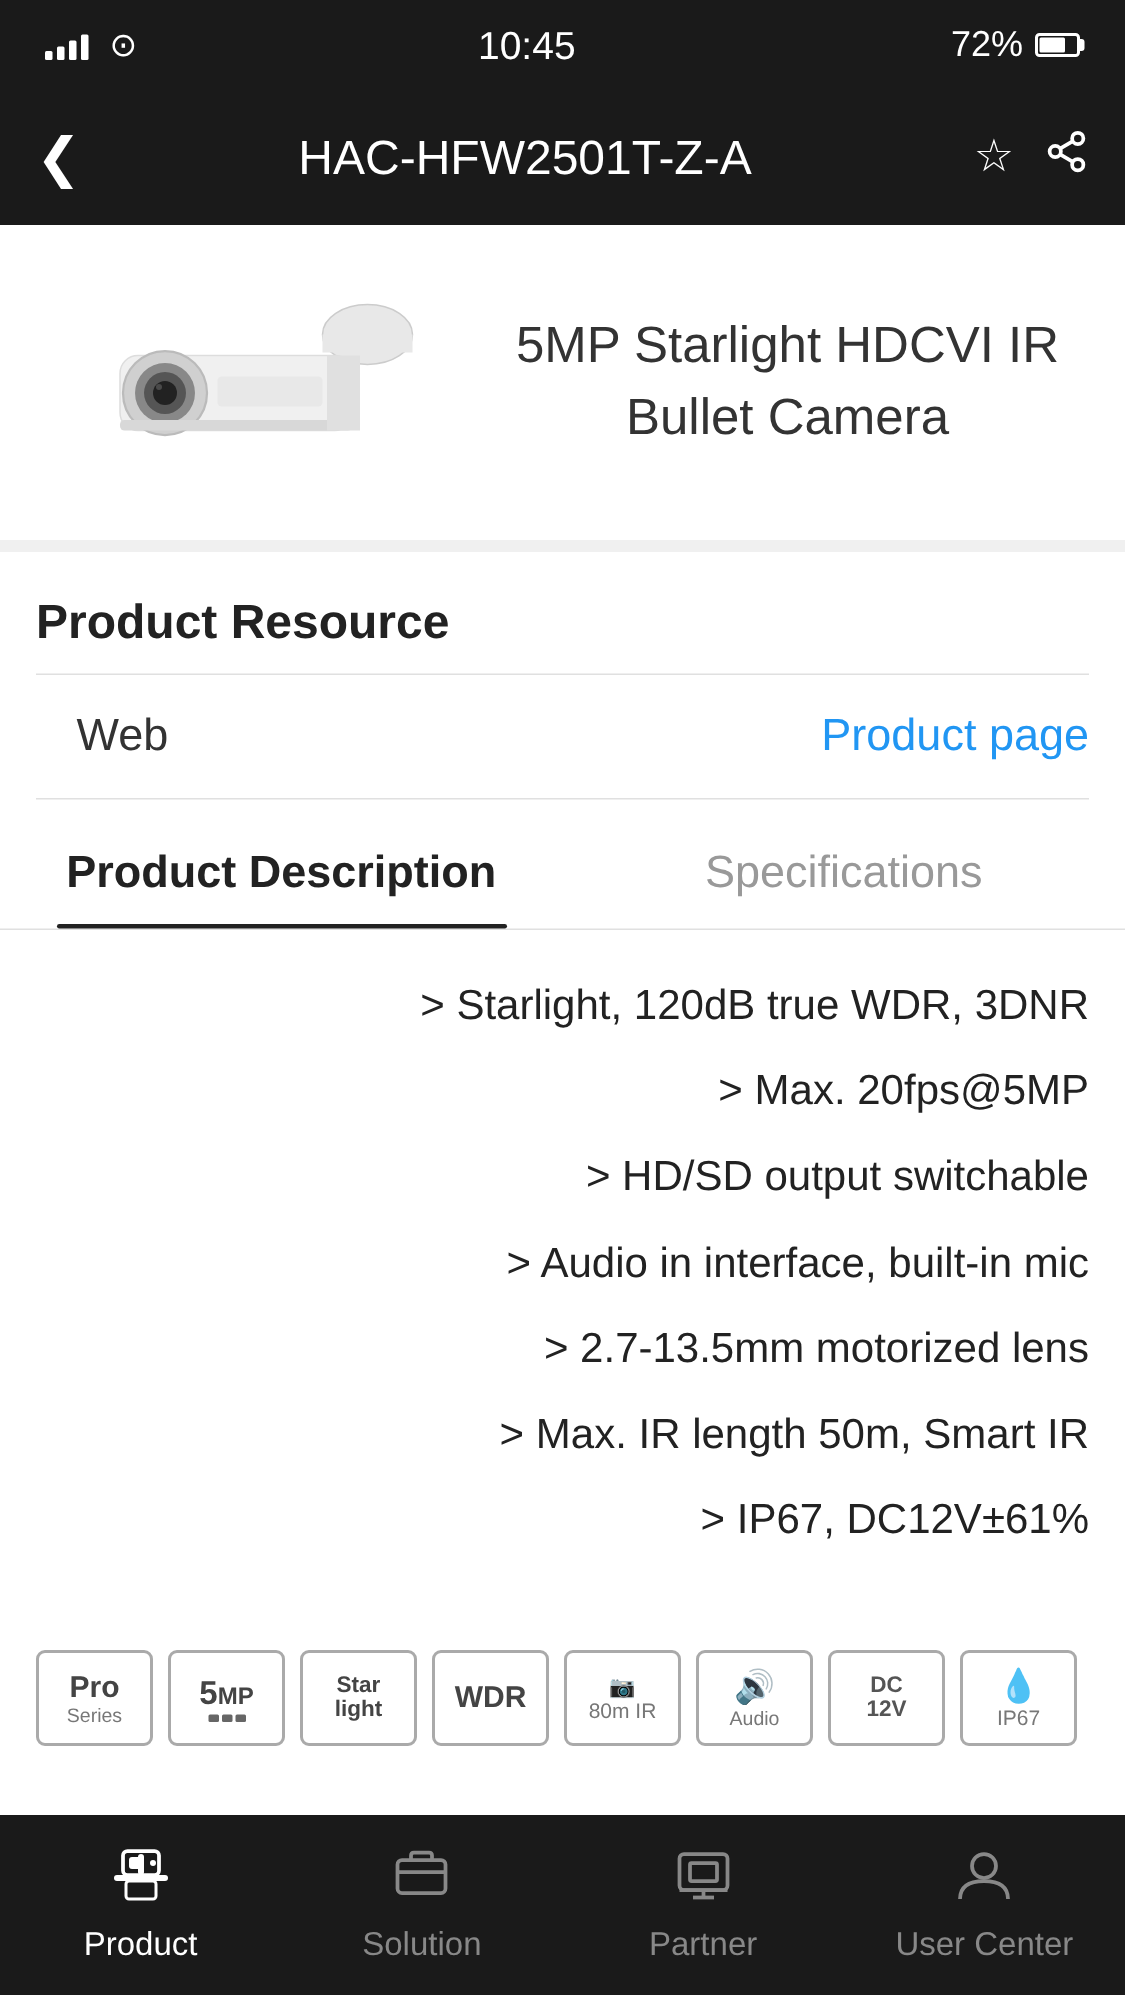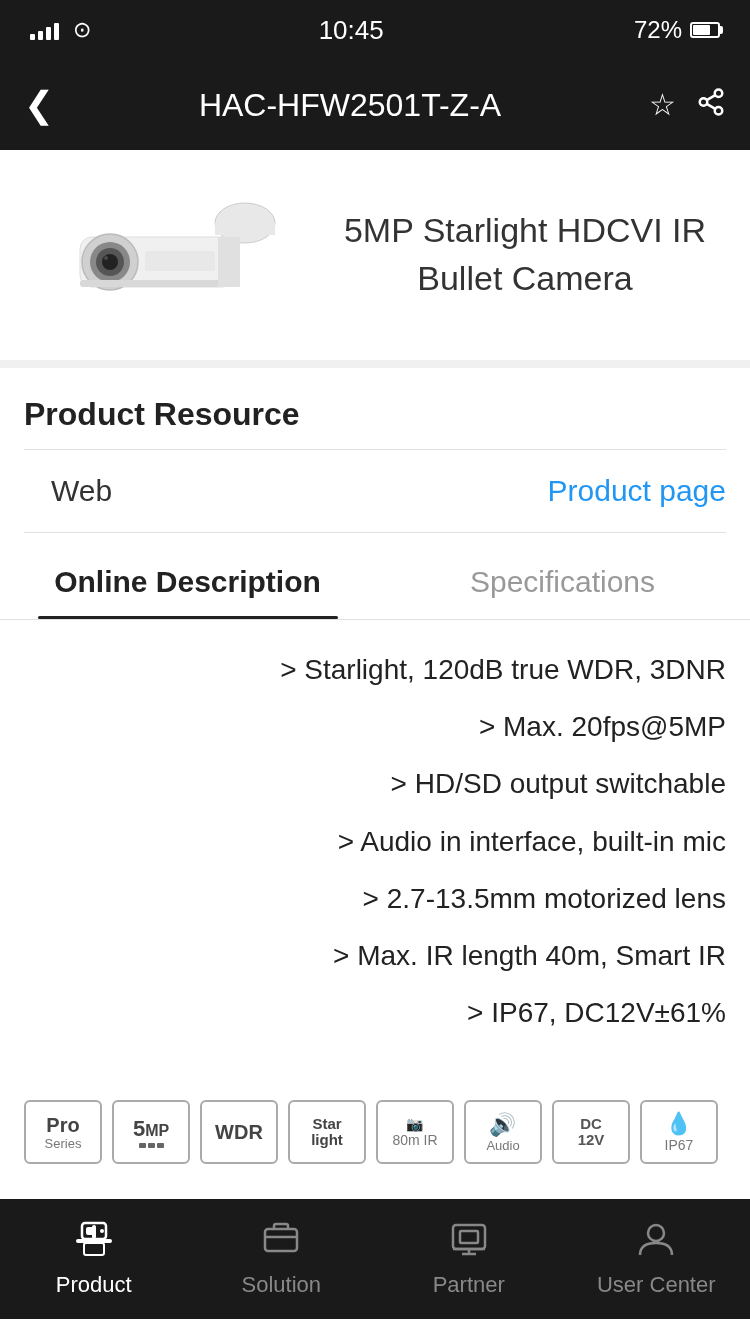--- a/index.html
+++ b/index.html
@@ -250,21 +250,21 @@
     }
     .badge-sub {
       font-size: 13px;
       color: #777;
       text-align: left;
     }
 
     
     .bottom-nav {
       position: fixed;
-      bottom: 15px;
+      bottom: 4px;
       left: 0;
       width: 750px;
       height: 120px;
       background: #1a1a1a;
       display: flex;
       justify-content: space-around;
       align-items: center;
     }
     .bottom-nav-item {
       display: flex;
@@ -364,60 +364,60 @@
     <div class="thin-divider" style="margin:0"></div>
     <div class="resource-row">
       <span class="resource-label">Web</span>
       <span class="resource-link">Product page</span>
     </div>
     <div class="thin-divider" style="margin:0"></div>
   </div>
 
   <div class="tabs-container">
     <div class="tab active">
-      <span>Online Description</span>
+      <span>Product Description</span>
     </div>
     <div class="tab">
       <span>Specifications</span>
     </div>
   </div>
 
   <div class="description-content">
     <div class="feature-item">Starlight, 120dB true WDR, 3DNR</div>
     <div class="feature-item">Max. 20fps@5MP</div>
     <div class="feature-item">HD/SD output switchable</div>
     <div class="feature-item">Audio in interface, built-in mic</div>
     <div class="feature-item">2.7-13.5mm motorized lens</div>
-    <div class="feature-item">Max. IR length 40m, Smart IR</div>
+    <div class="feature-item">Max. IR length 50m, Smart IR</div>
     <div class="feature-item">IP67, DC12V±61%</div>
   </div>
 
   <div class="badges-row">
 
     <div class="badge">
       <span class="badge-text" style="font-size:20px;font-weight:900;color:#444">Pro</span>
       <span class="badge-sub">Series</span>
     </div>
 
     <div class="badge">
       <span class="badge-text" style="font-size:22px;font-weight:700;color:#444">5<span style="font-size:16px">MP</span></span>
       <div style="display:flex;gap:2px;margin-top:2px">
         <div style="width:7px;height:5px;background:#666;border-radius:1px"></div>
         <div style="width:7px;height:5px;background:#666;border-radius:1px"></div>
         <div style="width:7px;height:5px;background:#666;border-radius:1px"></div>
       </div>
     </div>
 
     <div class="badge">
-      <span class="badge-text" style="font-size:20px;font-weight:900;color:#444">WDR</span>
-    </div>
-
-    <div class="badge">
       <span class="badge-text" style="font-size:15px;font-weight:700;color:#444">Star</span>
       <span class="badge-text" style="font-size:15px;font-weight:700;color:#444">light</span>
+    </div>
+
+    <div class="badge">
+      <span class="badge-text" style="font-size:20px;font-weight:900;color:#444">WDR</span>
     </div>
 
     <div class="badge">
       <span class="badge-text" style="font-size:14px">📷</span>
       <span class="badge-sub" style="font-size:14px">80m IR</span>
     </div>
 
     <div class="badge">
       <span style="font-size:22px">🔊</span>
       <span class="badge-sub" style="font-size:13px">Audio</span>

